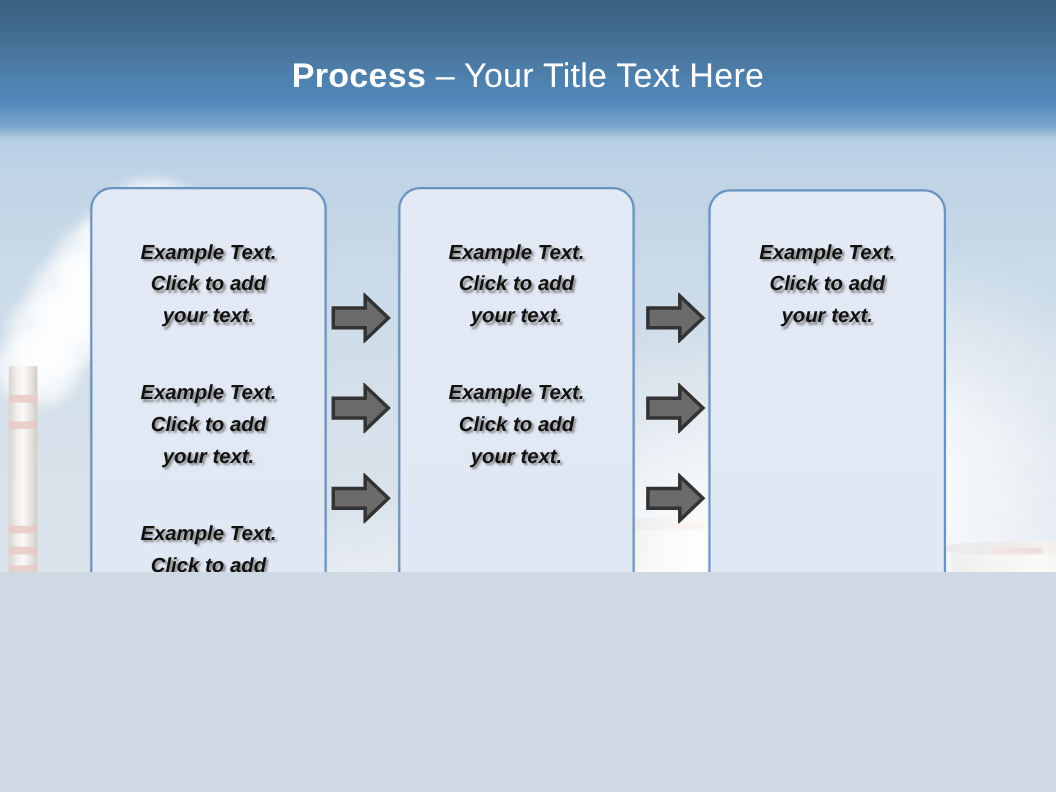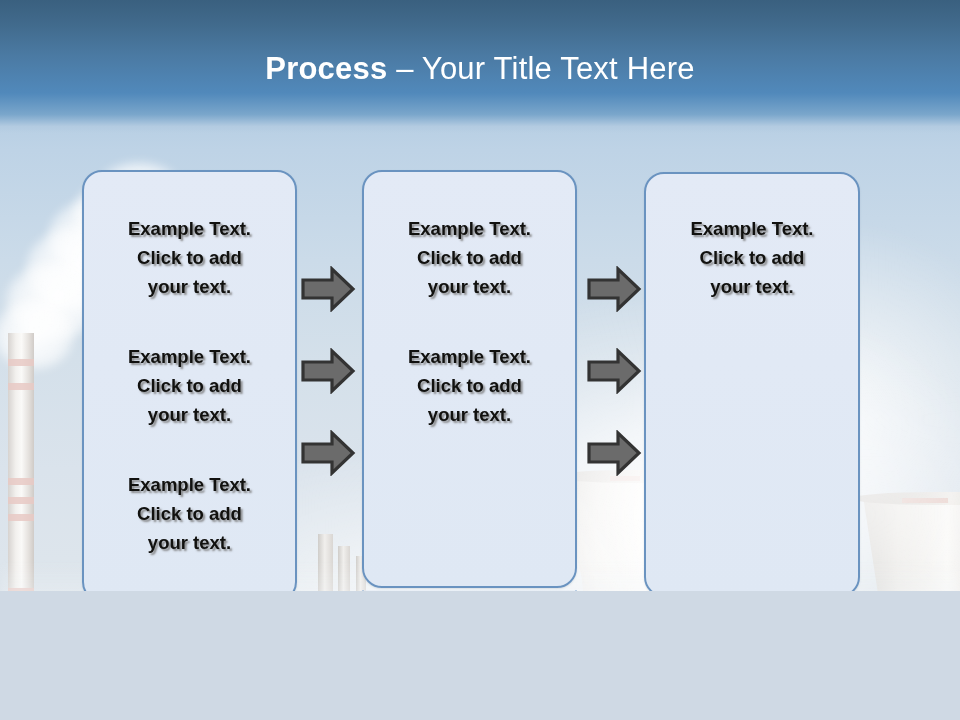--- a/index.html
+++ b/index.html
@@ -2,21 +2,21 @@
 <html><head>
 <meta charset="utf-8">
 <style>
   html,body{margin:0;padding:0;}
   body{
     width:960px;height:720px;overflow:hidden;
     font-family:"Liberation Sans","DejaVu Sans",sans-serif;
     background:#cfd9e4;
   }
   #slide{
-    position:relative;width:960px;height:591px;overflow:hidden;
+    position:relative;width:960px;height:520px;overflow:hidden;
     background:#d7dfe8;
   }
 
   
   .bg{position:absolute;inset:0;overflow:hidden;}
 
   
   .sky{
     position:absolute;left:0;top:0;width:960px;height:720px;
     background:
@@ -167,21 +167,21 @@
     border-radius:20px;
     box-shadow:0 1px 2px rgba(90,115,140,.18);
     box-sizing:border-box;
   }
   .box1{left:82px;top:170px;width:215px;height:432px;}
   .box2{left:362px;top:170px;width:215px;height:418px;}
   .box3{left:644px;top:172px;width:216px;height:425px;}
 
   .btext{
     position:absolute;left:0;width:100%;
-    text-align:center;font-weight:bold;
+    text-align:center;font-style:italic;font-weight:bold;
     font-size:18.5px;line-height:29px;color:#11110f;
     text-shadow:2px 2px 2px rgba(120,120,120,.85);
   }
 
   
   .refl{
     position:absolute;
     background:linear-gradient(180deg,rgba(226,234,246,.55) 0%,rgba(226,234,246,.18) 55%,rgba(226,234,246,0) 100%);
     border:2px solid rgba(106,147,192,.45);
     border-top:none;

